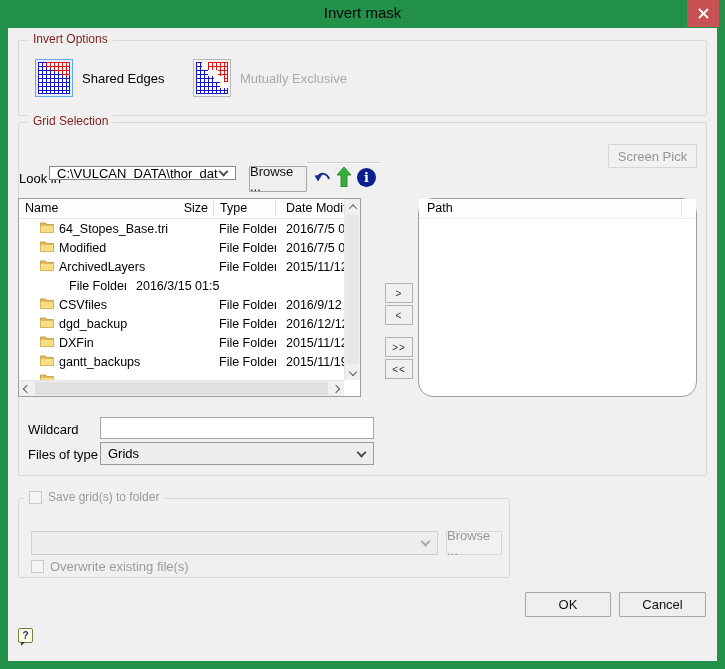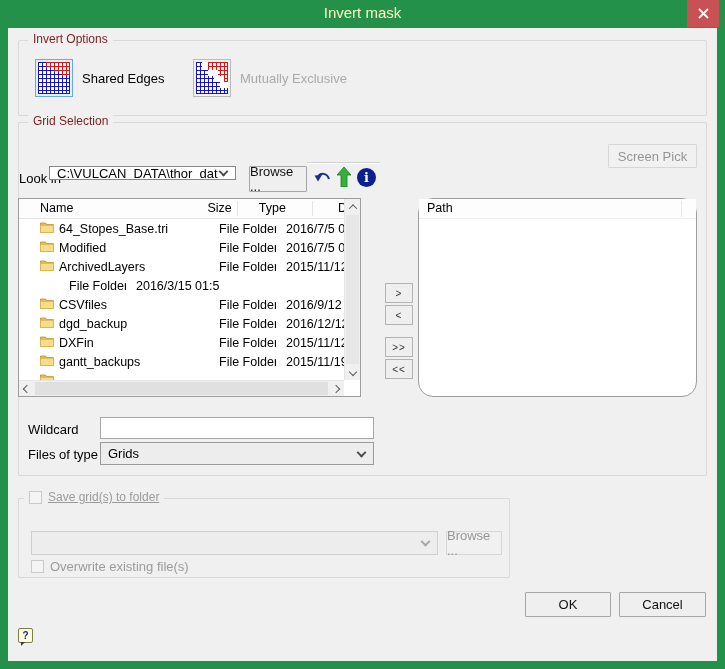--- a/index.html
+++ b/index.html
@@ -1,26 +1,26 @@
 <!DOCTYPE html>
 <html><head>
 <meta charset="utf-8">
 <style>
   html,body{margin:0;padding:0;background:#555;}
   *{box-sizing:border-box;font-family:"Liberation Sans",sans-serif;}
   .window{position:relative;width:725px;height:669px;background:#23914a;overflow:hidden;}
   .titlebar{position:absolute;left:0;top:0;width:100%;height:28px;}
-  .title{position:absolute;left:0;right:0;top:4px;text-align:center;font-size:15px;color:#fef9c3;}
+  .title{position:absolute;left:0;right:0;top:4px;text-align:center;font-size:15px;color:#000000;}
   .close-btn{position:absolute;top:0;right:6px;width:32px;height:27px;background:#c85153;color:#fff;
     display:flex;align-items:center;justify-content:center;font-size:13px;font-weight:bold;cursor:default;}
   .content{position:absolute;left:8px;top:28px;width:709px;height:633px;background:#f0f0f0;}
 
   .group{position:absolute;border:1px solid #d9d9d9;border-radius:2px;}
   .group .legend{position:absolute;top:-9px;left:9px;background:#f0f0f0;padding:0 5px;font-size:12px;color:#7f1d1d;white-space:nowrap;}
-  .group .legend.disabled{color:#9b9b9b;display:flex;align-items:center;gap:6px;text-decoration:underline;}
+  .group .legend.disabled{color:#9b9b9b;display:flex;align-items:center;gap:6px;}
 
   
   .opt{position:absolute;display:flex;align-items:center;gap:9px;}
   .opt .iconbox{width:38px;height:38px;display:flex;align-items:center;justify-content:center;}
   .opt .iconbox.selected{border:1px solid #66a7e8;background:#e4f0fb;}
   .opt .iconbox.disabled{border:1px solid #b9b9b9;background:#f2f2f2;}
   .opt .lbl{font-size:13px;color:#000;}
   .opt .lbl.disabled{color:#a9a9a9;}
 
   .btn{position:absolute;background:#efefef;border:1px solid #a6a6a6;font-size:13px;color:#111;
@@ -37,21 +37,21 @@
   .chev{position:absolute;right:8px;top:50%;width:7px;height:7px;border-right:2px solid #4a4a4a;border-bottom:2px solid #4a4a4a;
     transform:translateY(-70%) rotate(45deg);}
   .chev.dim{border-color:#a5a5a5;}
   .textinput{position:absolute;border:1px solid #a6a6a6;background:#fff;font-size:13px;padding:0 6px;}
 
   .sep-line{position:absolute;height:1px;background:#cfcfcf;box-shadow:0 1px 0 #fff;}
 
   
   .listbox{position:absolute;background:#fff;border:1px solid #9d9d9d;overflow:hidden;}
   .lheader{position:absolute;left:0;top:0;right:16px;height:20px;background:#fdfdfd;border-bottom:1px solid #e3e3e3;display:flex;}
-  .hcell{font-size:12.5px;color:#000;padding:2px 6px 0 6px;position:relative;white-space:nowrap;overflow:hidden;margin-left:15px;}
+  .hcell{font-size:12.5px;color:#000;padding:2px 6px 0 6px;position:relative;white-space:nowrap;overflow:hidden;}
   .hcell .div{position:absolute;right:0;top:2px;bottom:2px;width:1px;background:#e3e3e3;}
   .rows{position:absolute;left:0;top:20px;right:16px;bottom:16px;overflow:hidden;}
   .frow{display:flex;height:19px;align-items:center;font-size:12.5px;color:#000;white-space:nowrap;}
   .c-name{width:150px;display:flex;align-items:center;gap:5px;padding-left:21px;overflow:hidden;}
   .c-size{width:45px;text-align:right;padding-right:10px;}
   .c-type{width:62px;padding-left:5px;overflow:hidden;}
   .c-mod{flex:1;padding-left:10px;overflow:hidden;}
 
   
   .vscroll{position:absolute;top:0;right:0;width:16px;bottom:16px;background:#f0f0f0;border-left:1px solid #e5e5e5;}

